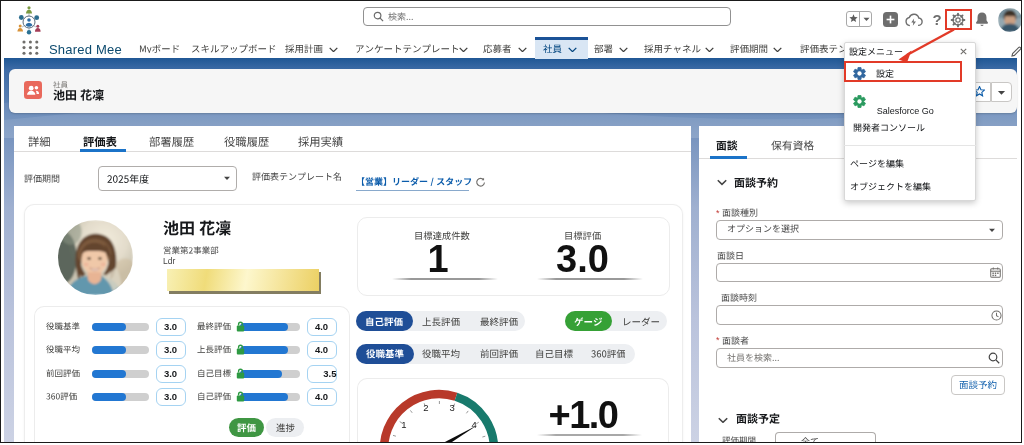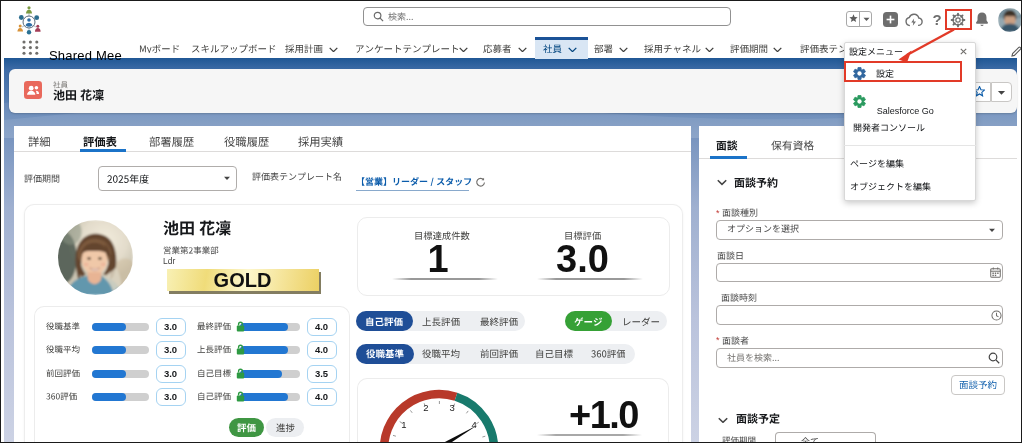--- a/index.html
+++ b/index.html
@@ -255,21 +255,21 @@
         <circle cx="8.4" cy="2" r="1.55"></circle>
         <circle cx="14.8" cy="2" r="1.55"></circle>
         <circle cx="2" cy="7.6" r="1.55"></circle>
         <circle cx="8.4" cy="7.6" r="1.55"></circle>
         <circle cx="14.8" cy="7.6" r="1.55"></circle>
         <circle cx="2" cy="13.2" r="1.55"></circle>
         <circle cx="8.4" cy="13.2" r="1.55"></circle>
         <circle cx="14.8" cy="13.2" r="1.55"></circle>
       </g>
     </svg>
-    <div class="abs" style="left:48px;top:47px;font:400 13px 'Liberation Sans';color:#000000;letter-spacing:0.2px">Shared Mee</div>
+    <div class="abs" style="left:48px;top:41px;font:400 13px 'Liberation Sans';color:#0c4a6e;letter-spacing:0.2px">Shared Mee</div>
     <div class="abs" style="left:534px;top:36px;width:53px;height:22px;background:#d9e6f4"></div>
     <div class="abs" style="left:534px;top:36px;width:53px;height:2.5px;background:#1b5297"></div>
     <svg style="position:absolute;left:138px;top:42.5px;" width="41.2" height="9.5" viewBox="0 0 433.3 100" fill="#3e3e3c">
       <use href="#g4d" x="0"></use>
       <use href="#g79" x="81.2"></use>
       <use href="#g30dc" x="133.3"></use>
       <use href="#g30fc" x="233.3"></use>
       <use href="#g30c9" x="333.3"></use>
     </svg>
     <svg style="position:absolute;left:190px;top:42.5px;" width="85.5" height="9.5" viewBox="0 0 900 100" fill="#3e3e3c">
@@ -515,21 +515,20 @@
       <use href="#g55b6" x="0"></use>
       <use href="#g696d" x="100"></use>
       <use href="#g7b2c" x="200"></use>
       <use href="#g32" x="300"></use>
       <use href="#g4e8b" x="355.5"></use>
       <use href="#g696d" x="455.5"></use>
       <use href="#g90e8" x="555.5"></use>
     </svg>
     <div class="abs" style="left:162px;top:255px;font:400 8.5px 'Liberation Sans';color:#444">Ldr</div>
     <div class="abs" style="left:165.5px;top:267.5px;width:152px;height:22.5px;background:linear-gradient(100deg,#f8f0b4 0%,#f0dc7a 26%,#fdf7cd 52%,#ecd063 100%);box-shadow:2px 3px 0 rgba(100,92,58,0.8);"></div>
-    <div class="abs" style="left:165.5px;top:267.5px;width:152px;height:22.5px;text-align:center;font:700 20px 'Liberation Sans';color:#111;letter-spacing:0px;line-height:23px">GOLD</div>
     <div class="abs" style="left:33px;top:305px;width:316px;height:136px;background:#fff;border:1px solid #ececec;border-radius:10px 10px 0 0;border-bottom:none"></div>
     <svg style="position:absolute;left:45px;top:320.5px;" width="34" height="8.5" viewBox="0 0 400 100" fill="#3e3e3c">
       <use href="#g5f79" x="0"></use>
       <use href="#g8077" x="100"></use>
       <use href="#g57fa" x="200"></use>
       <use href="#g6e96" x="300"></use>
     </svg>
     <div class="abs" style="left:91.4px;top:321.5px;width:56.4px;height:8px;background:#cfcfcf;border-radius:4px"></div>
     <div class="abs" style="left:91.4px;top:321.5px;width:33.84px;height:8px;background:#2277d2;border-radius:4px"></div>
     <div class="abs" style="left:154.5px;top:316.5px;width:30px;height:18px;border:1.5px solid #a5d3f2;border-radius:6px;background:#fff"></div>
@@ -588,21 +587,21 @@
       <use href="#g76ee" x="200"></use>
       <use href="#g6a19" x="300"></use>
     </svg>
     <div class="abs" style="left:239px;top:368.5px;width:60px;height:8px;background:#cfcfcf;border-radius:4px"></div>
     <div class="abs" style="left:239px;top:368.5px;width:42px;height:8px;background:#2277d2;border-radius:4px"></div>
     <svg class="abs" style="left:234.5px;top:366.5px" width="9" height="11" viewBox="0 0 9 11">
       <rect x="0.8" y="4.4" width="7.4" height="6" rx="1" fill="#2e9a43"></rect>
       <path d="M2.6 4.4V3.1a1.9 1.9 0 0 1 3.8 0v1.3" fill="none" stroke="#2e9a43" stroke-width="1.4"></path>
     </svg>
     <div class="abs" style="left:305.5px;top:363.5px;width:30px;height:18px;border:1.5px solid #a5d3f2;border-radius:6px;background:#fff"></div>
-    <div class="abs" style="left:305.5px;top:363.5px;width:30px;text-align:center;font:700 9.5px 'Liberation Sans';color:#16181b;line-height:18px">3.5</div>
+    <div class="abs" style="left:305.5px;top:363.5px;width:30px;text-align:right;font:700 9.5px 'Liberation Sans';color:#16181b;line-height:18px">3.5</div>
     <svg style="position:absolute;left:45px;top:391px;" width="31.2" height="8.5" viewBox="0 0 366.5 100" fill="#3e3e3c">
       <use href="#g33" x="0"></use>
       <use href="#g36" x="55.5"></use>
       <use href="#g30" x="111"></use>
       <use href="#g8a55" x="166.5"></use>
       <use href="#g4fa1" x="266.5"></use>
     </svg>
     <div class="abs" style="left:91.4px;top:392px;width:56.4px;height:8px;background:#cfcfcf;border-radius:4px"></div>
     <div class="abs" style="left:91.4px;top:392px;width:33.84px;height:8px;background:#2277d2;border-radius:4px"></div>
     <div class="abs" style="left:154.5px;top:387px;width:30px;height:18px;border:1.5px solid #a5d3f2;border-radius:6px;background:#fff"></div>
@@ -731,21 +730,21 @@
       <line x1="121.8" y1="45.2" x2="119.3" y2="46.8" stroke="#999" stroke-width="1"></line>
       <line x1="128.3" y1="59.2" x2="125.4" y2="60" stroke="#999" stroke-width="1"></line>
       <line x1="129.9" y1="74.5" x2="126.9" y2="74.4" stroke="#999" stroke-width="1"></line>
       <text x="46.8" y="48.2" font-family="Liberation Sans" font-size="9.5" fill="#222" text-anchor="middle" dominant-baseline="middle">1</text>
       <text x="68.9" y="31.6" font-family="Liberation Sans" font-size="9.5" fill="#222" text-anchor="middle" dominant-baseline="middle">2</text>
       <text x="95.1" y="31.6" font-family="Liberation Sans" font-size="9.5" fill="#222" text-anchor="middle" dominant-baseline="middle">3</text>
       <text x="117.2" y="48.2" font-family="Liberation Sans" font-size="9.5" fill="#222" text-anchor="middle" dominant-baseline="middle">4</text>
       <path d="M77 77 L86 66 L120.2 48.2 Z" fill="#0d0d0d"></path>
       <circle cx="82" cy="72" r="4" fill="#0d0d0d"></circle>
     </svg>
-    <div class="abs" style="left:527px;top:393px;width:110px;text-align:right;font:700 38px 'Liberation Sans';color:#111;letter-spacing:-1.5px">+1.0</div>
+    <div class="abs" style="left:527px;top:393px;width:110px;text-align:center;font:700 38px 'Liberation Sans';color:#111;letter-spacing:-1.5px">+1.0</div>
     <div class="abs" style="left:536px;top:433px;width:105px;height:2px;background:linear-gradient(90deg,#fff,#a8a8a8 18%,#a8a8a8 82%,#fff)"></div>
     <div class="abs" style="left:698px;top:125px;width:318px;height:316px;background:#fff"></div>
     <svg style="position:absolute;left:715px;top:139px;" width="21.6" height="10.8" viewBox="0 0 200 100" fill="#16181b">
       <use href="#g9762b" x="0"></use>
       <use href="#g8ac7b" x="100"></use>
     </svg>
     <svg style="position:absolute;left:769.5px;top:139px;" width="43.2" height="10.8" viewBox="0 0 400 100" fill="#444">
       <use href="#g4fdd" x="0"></use>
       <use href="#g6709" x="100"></use>
       <use href="#g8cc7" x="200"></use>

